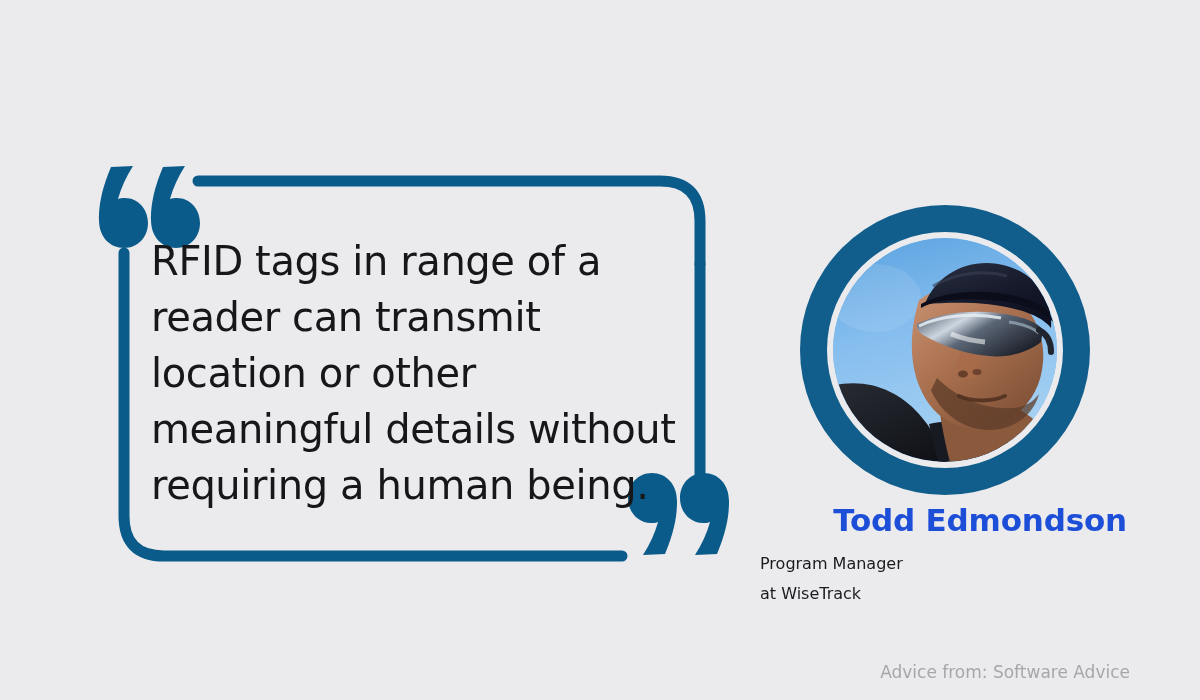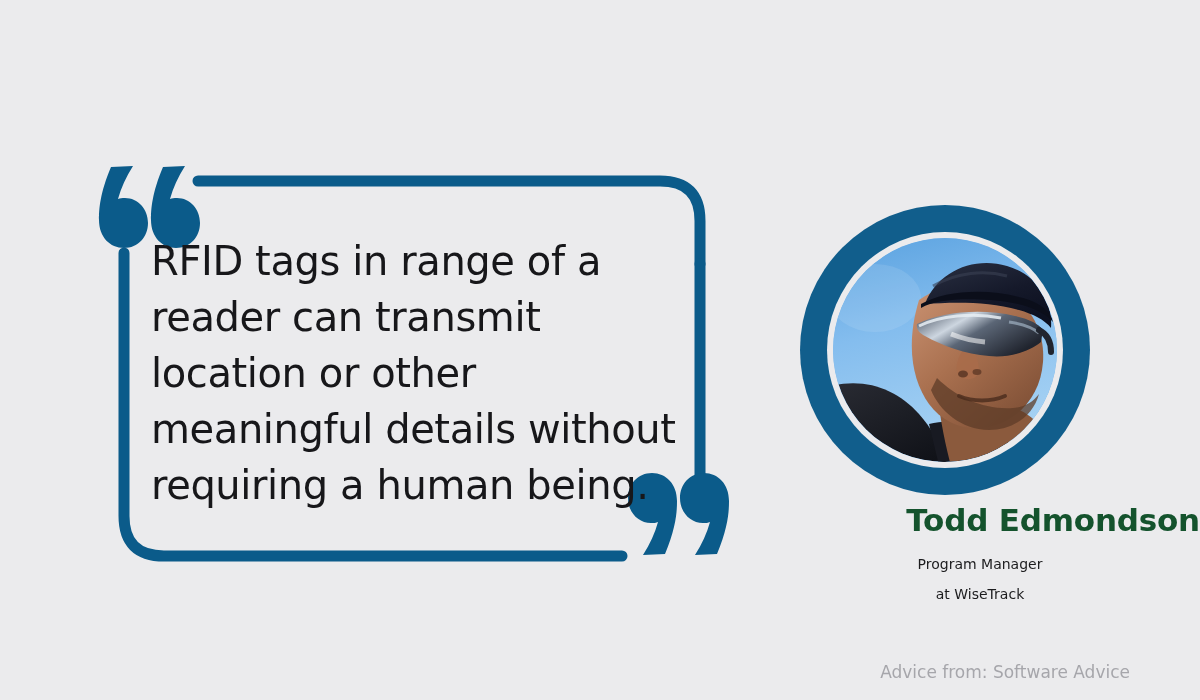--- a/index.html
+++ b/index.html
@@ -115,36 +115,36 @@
     display: block;
     width: 224px;
     height: 224px;
   }
 
   #person-name {
     position: absolute;
     left: 0;
     top: 481px;
     width: 440px;
-    text-align: right;
+    text-align: center;
     font-family: "DejaVu Sans", "Liberation Sans", sans-serif;
     font-size: 31px;
     font-weight: 700;
     letter-spacing: -0.2px;
-    color: #14532d;
+    color: #1d4ed8;
   }
 
   #person-role {
     position: absolute;
     left: 0;
     top: 528px;
     width: 440px;
-    text-align: center;
-    font-family: "DejaVu Sans", "Liberation Sans", sans-serif;
-    font-size: 14px;
+    text-align: left;
+    font-family: "DejaVu Sans", "Liberation Sans", sans-serif;
+    font-size: 16px;
     line-height: 30px;
     font-weight: 400;
     color: #1c1c1e;
     white-space: pre-line;
   }
 
   #source-note {
     position: absolute;
     left: 0;
     top: 641px;

